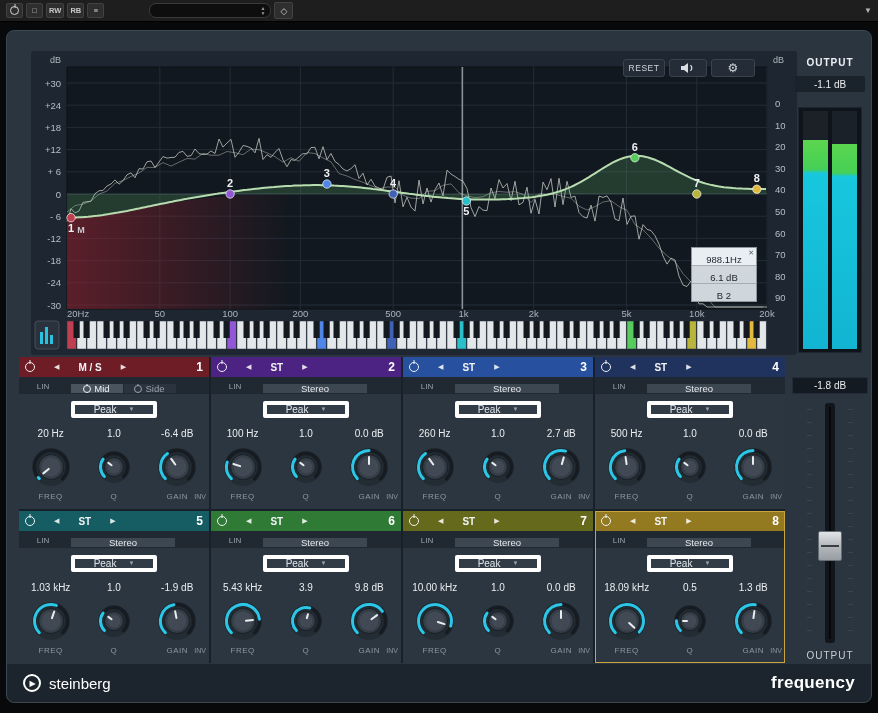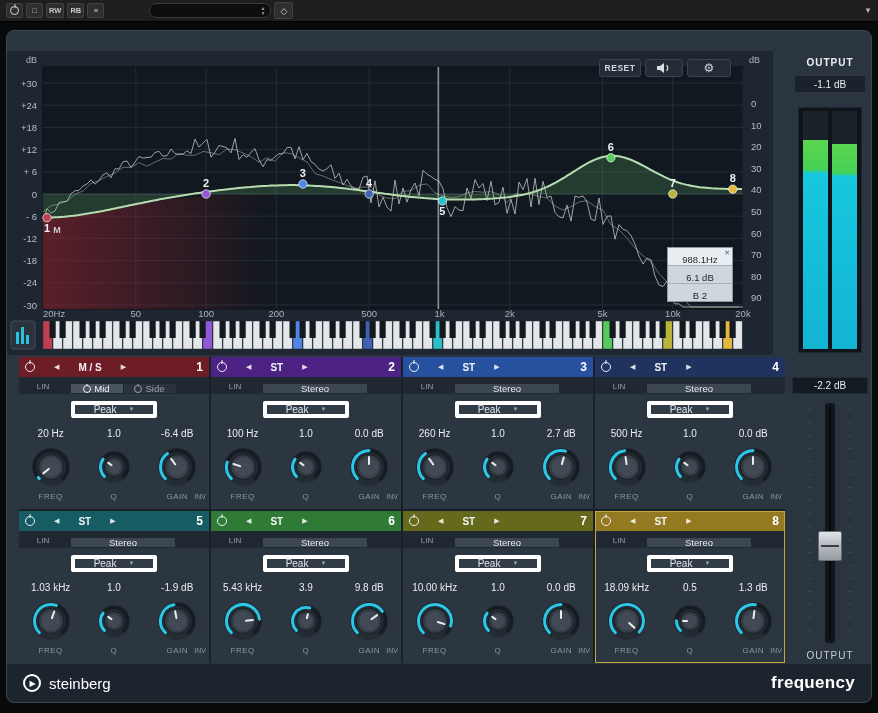--- a/index.html
+++ b/index.html
@@ -19,27 +19,27 @@
   .spin{display:flex;flex-direction:column;font-size:5px;color:#9a9a9a;line-height:4.5px;text-align:center}
   .diamond-btn{height:15px;width:17px;background:#2e2e2e;border:1px solid #424242;border-radius:2px;color:#c9c9c9;
                font-size:9px;display:flex;align-items:center;justify-content:center}
   .collapse{margin-left:auto;color:#b4b4b4;font-size:8px}
 
   
   .plugin{position:absolute;left:6px;top:30px;width:866px;height:673px;background:#2b3540;
           border:1px solid #3c474f;border-radius:8px;box-sizing:border-box}
 
   
-  .graph-wrap{position:absolute;left:0;top:20px;width:766px;height:304px;background:#1e2731;border-radius:3px}
+  .graph-wrap{position:absolute;left:24px;top:20px;width:766px;height:304px;background:#1e2731;border-radius:3px}
   .graph-wrap svg{display:block}
   svg text{font-family:"Liberation Sans",sans-serif}
 
   .graph-btn{position:absolute;top:8px;height:18px;background:#242d37;border:1px solid #3a444f;border-radius:3px;
              color:#ced4da;display:flex;align-items:center;justify-content:center;box-sizing:border-box;cursor:default}
-  #reset-btn{left:592px;width:42px;font-size:8.5px;font-weight:bold;letter-spacing:.5px}
+  #reset-btn{left:592px;width:42px;font-size:8.5px;font-weight:normal;letter-spacing:.5px}
   #audition-btn{left:638px;width:38px}
   #settings-btn{left:680px;width:44px;font-size:12px}
 
   .tooltip{position:absolute;left:660px;top:196px;width:64px;border:1px solid #8e969e;background:#cfd6dc;z-index:5}
   .tt-row{height:17px;display:flex;align-items:flex-end;justify-content:center;font-size:9.5px;color:#1d2329;
           border-bottom:1px solid #a7aeb5;position:relative}
   .tt-row:last-child{border-bottom:none}
   .tt-row.first{background:#e9eef2}
   .tt-x{position:absolute;right:2px;top:1px;font-size:7px;color:#5a6168;cursor:default}
 
@@ -939,21 +939,21 @@
     <div class="out-title">OUTPUT</div>
     <div class="out-peak">-1.1 dB</div>
     <div class="meter">
       <div class="meter-bar">
           <div class="meter-fill" style="height: 88%;"></div>
         </div>
       <div class="meter-bar">
           <div class="meter-fill" style="height: 86%;"></div>
         </div>
     </div>
-    <div class="out-fader-value">-2.2 dB</div>
+    <div class="out-fader-value">-1.8 dB</div>
     <div class="fader">
       <div class="fader-track"></div>
       <div class="fader-handle"></div>
     </div>
     <div class="out-bottom-label">OUTPUT</div>
   </div>
 
   <div class="footer">
     <div class="brand">
       <span class="sb-icon">▶</span>

